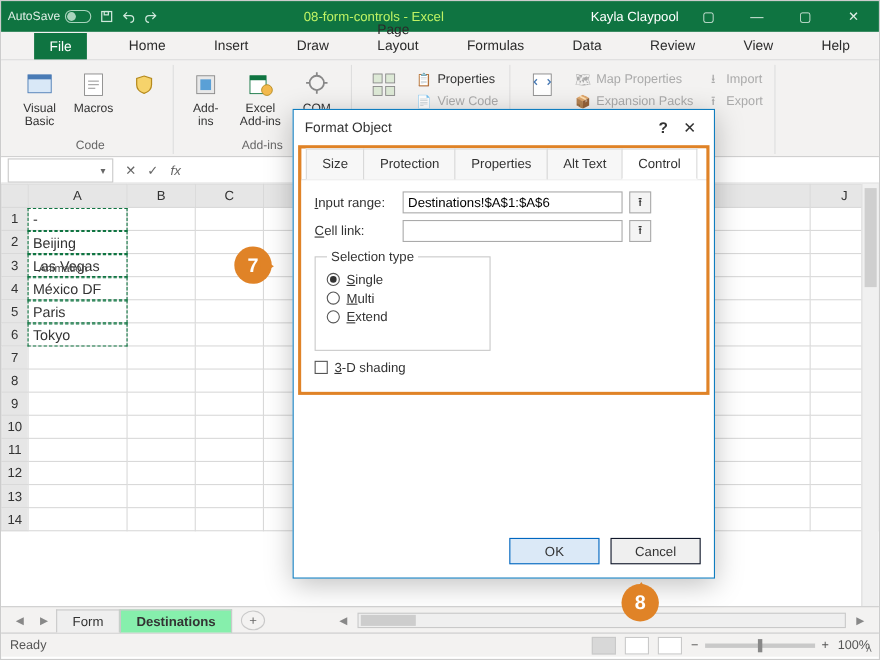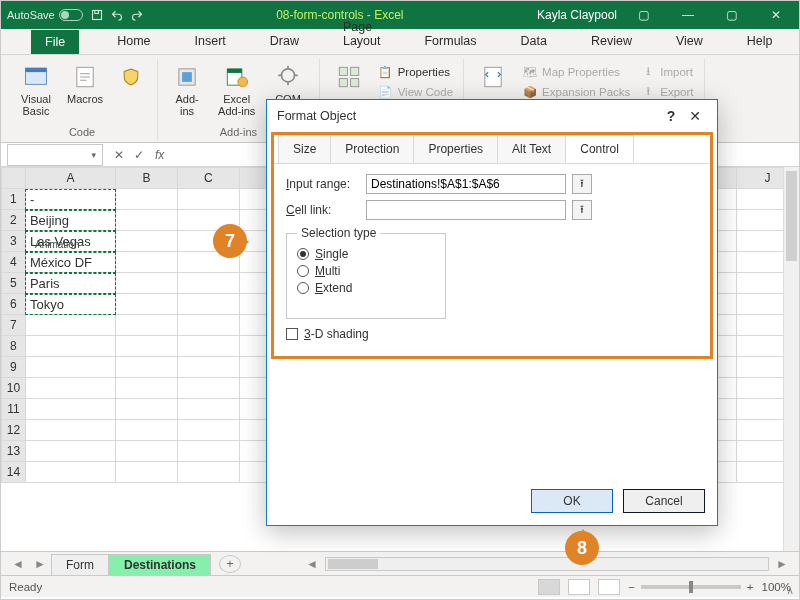--- a/index.html
+++ b/index.html
@@ -54,21 +54,21 @@
   .hsbar .thumb{ position:absolute; left:2px; top:1px; bottom:1px; width:50px; background:#cdcdcd;}
   .statusbar { height:22px; background:#f3f2f1; border-top:1px solid #c9c9c9; display:flex; align-items:center; font-size:11.5px; color:#555; padding:0 8px; gap:10px;}
   .statusbar .right { margin-left:auto; display:flex; align-items:center; gap:8px;}
   .viewbtn { width:22px; height:16px; border:1px solid #c9c9c9; background:#fff; cursor:pointer;}
   .viewbtn.active{background:#d8d8d8;}
   .zoom { display:flex; align-items:center; gap:6px;}
   .zoom .track{ width:100px; height:4px; background:#c9c9c9; position:relative;}
   .zoom .track .t{position:absolute; left:48px; top:-4px; width:4px; height:12px; background:#888;}
 
   
-  .dialog { position:absolute; left:265px; top:98px; width:452px; background:#fff; border:1px solid #0f7dbf; box-shadow:0 6px 24px rgba(0,0,0,0.25);}
+  .dialog { position:absolute; left:265px; top:98px; width:384px; background:#fff; border:1px solid #0f7dbf; box-shadow:0 6px 24px rgba(0,0,0,0.25);}
   .dlg-title { height:32px; display:flex; align-items:center; padding:0 10px; font-size:12.5px; color:#333;}
   .dlg-title .t { flex:1;}
   .dlg-title .q { width:24px; text-align:center; font-weight:bold; font-size:14px; cursor:pointer;}
   .dlg-title .x { width:24px; text-align:center; font-size:14px; cursor:pointer;}
   .dlg-body { border:3px solid #e08327; margin:0 4px; padding:0;}
   .dlg-tabs { display:flex; background:#fff;}
   .dtab { padding:6px 14px; font-size:12px; border:1px solid #d9d9d9; border-bottom:none; background:#f7f7f7; cursor:pointer; margin-right:-1px;}
   .dtab.active { background:#fff; border-bottom:1px solid #fff;}
   .dlg-inner { border:1px solid #d9d9d9; border-top:none; padding:10px 12px 12px; background:#fff;}
   .dtabrow{ border-bottom:1px solid #d9d9d9; padding-left:4px;}

